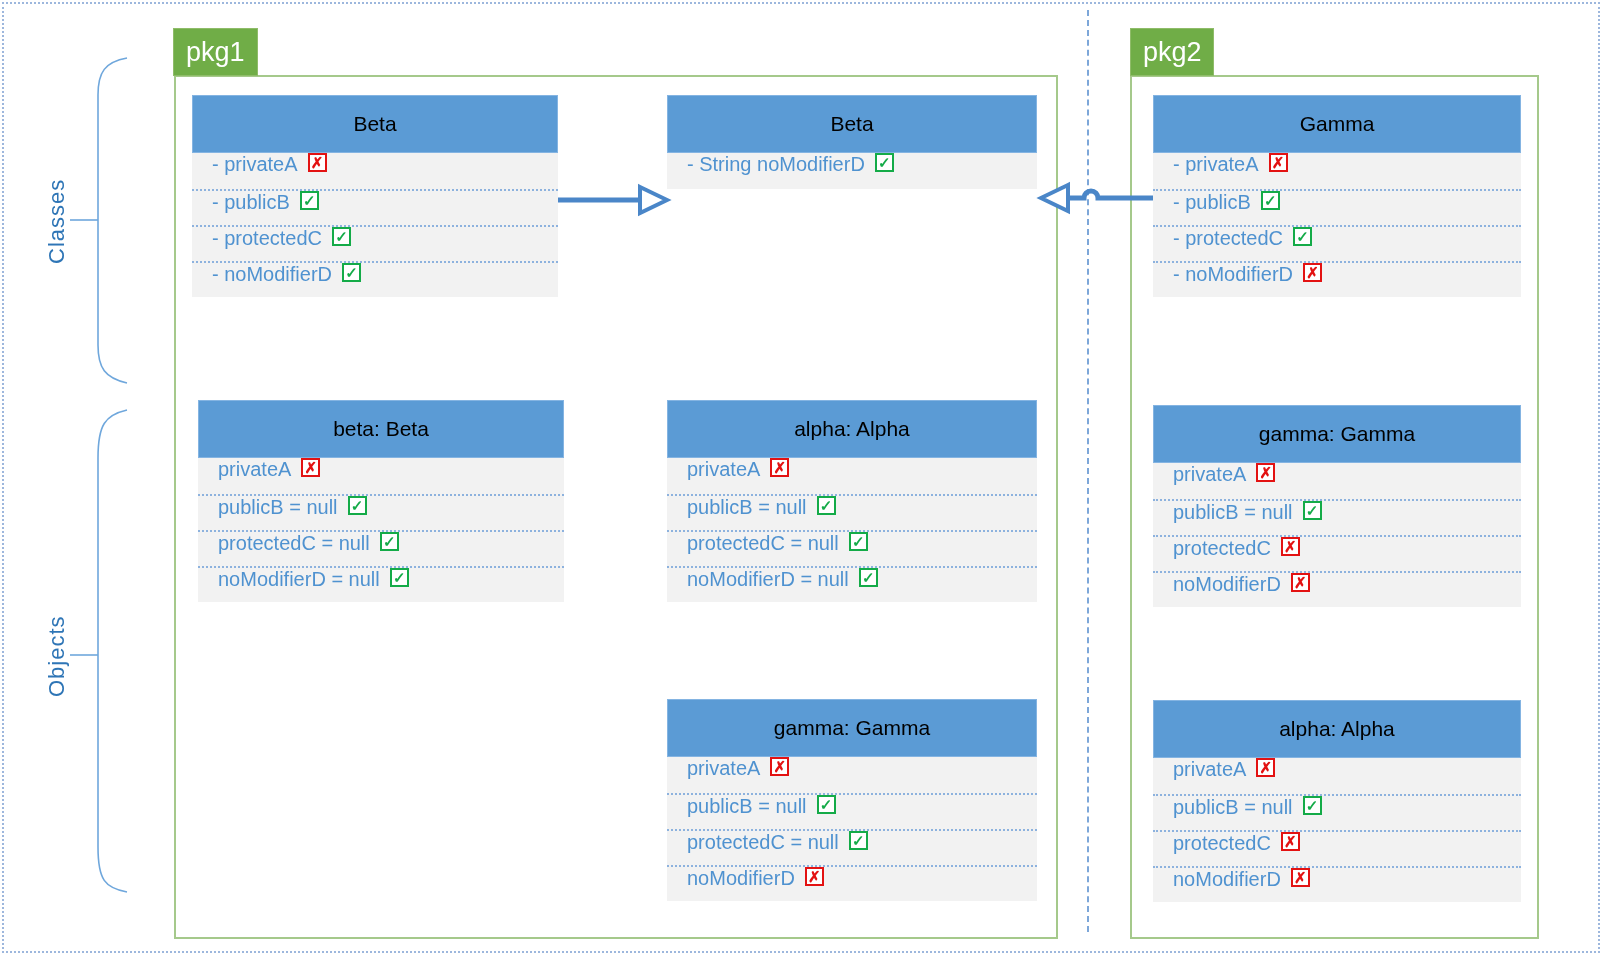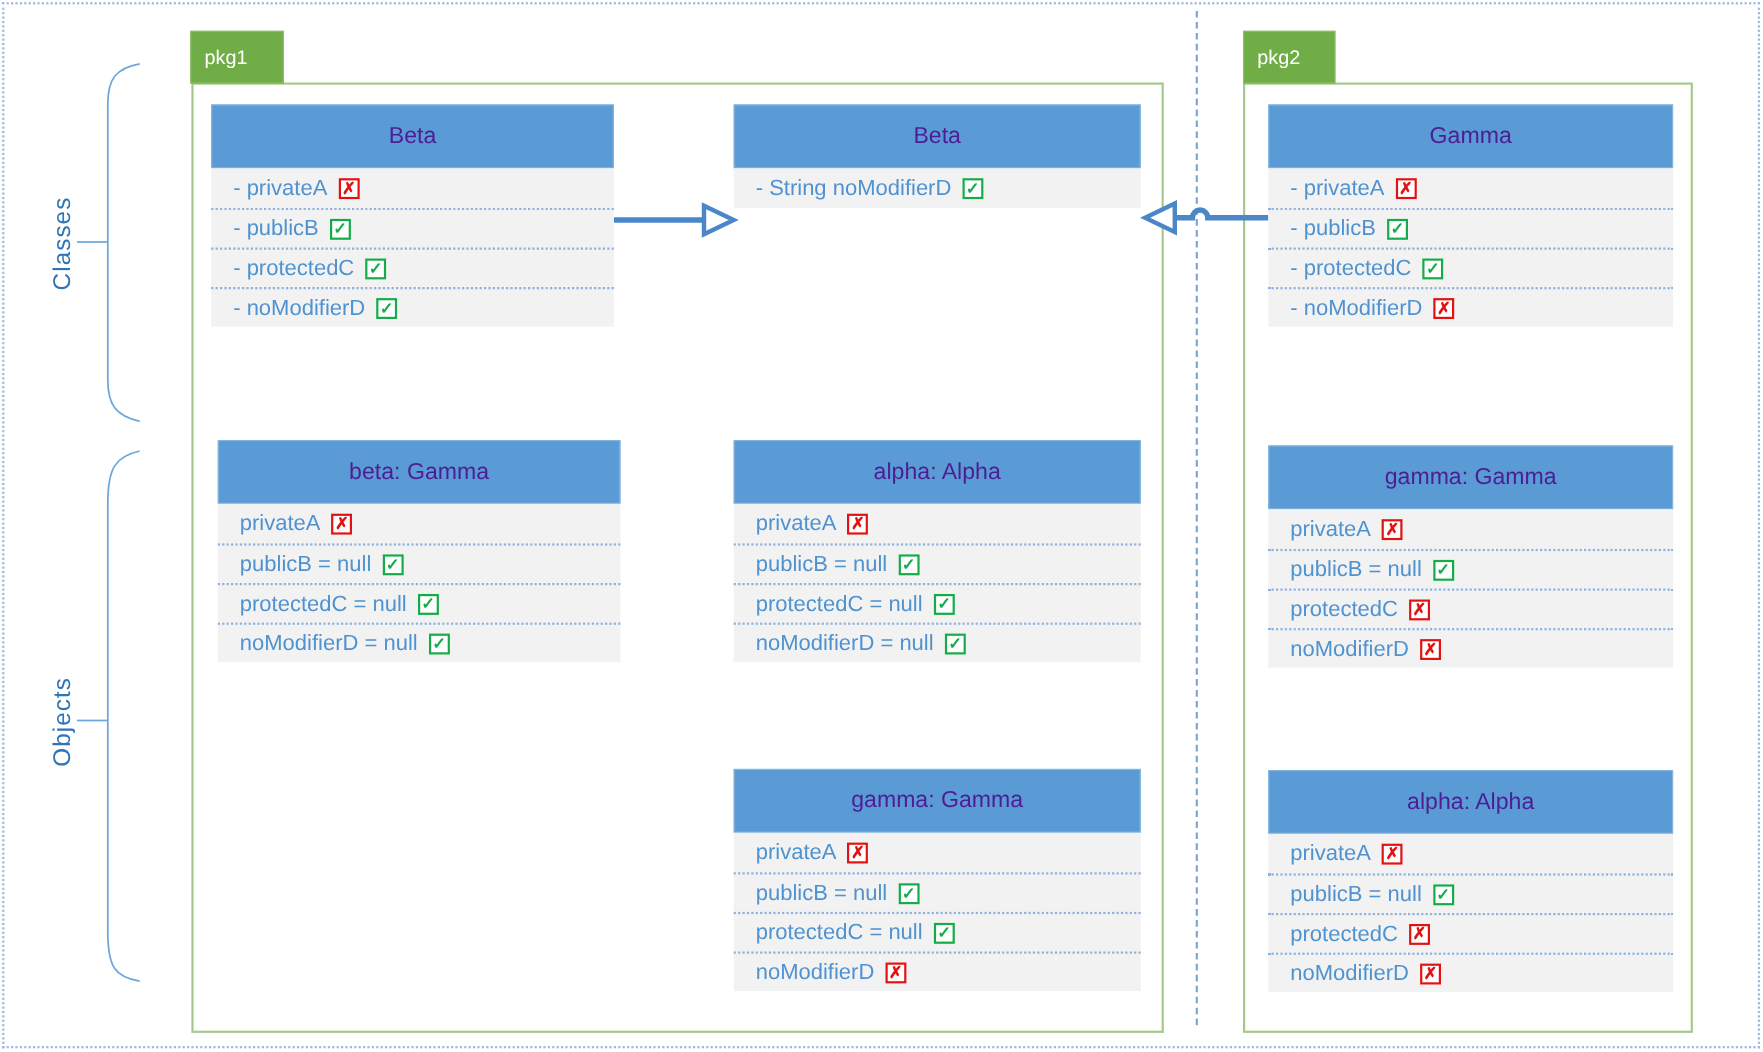--- a/index.html
+++ b/index.html
@@ -6,21 +6,21 @@
   body{
     width:1603px;height:956px;position:relative;background:#ffffff;
     font-family:"Liberation Sans", sans-serif;overflow:hidden;
   }
   
   .page-border{position:absolute;left:2px;top:2px;right:3px;bottom:3px;
     border:2px dotted #9db7dd;pointer-events:none;}
 
   
   .pkg-tab{position:absolute;background:#70ad47;border:1px solid #8fbc69;
-    color:#fff;font-size:18px;box-sizing:border-box;
+    color:#fff;font-size:27px;box-sizing:border-box;
     display:flex;align-items:center;padding-left:12px;}
   #pkg1-tab{left:173px;top:28px;width:85px;height:48px;}
   #pkg2-tab{left:1130px;top:28px;width:84px;height:48px;}
   .pkg-box{position:absolute;background:#fff;border:2px solid #a5c98b;box-sizing:border-box;}
   #pkg1-box{left:174px;top:75px;width:884px;height:864px;}
   #pkg2-box{left:1130px;top:75px;width:409px;height:864px;}
 
   
   .pkg-divider{position:absolute;left:1087px;top:10px;height:922px;width:0;
     border-left:2px dashed #7da7d9;}
@@ -28,23 +28,23 @@
   
   .side-label{position:absolute;color:#2e75b6;font-size:22px;
     writing-mode:vertical-rl;transform:rotate(180deg);
     text-align:center;letter-spacing:1px;}
   #classes-label{left:44px;top:156px;height:130px;}
   #objects-label{left:44px;top:590px;height:132px;}
 
   
   .umlbox{position:absolute;box-sizing:border-box;}
   .umlhead{height:58px;background:#5b9bd5;border:1px solid #84b4e2;box-sizing:border-box;
-    color:#4c1d95;font-size:21px;display:flex;align-items:center;justify-content:center;}
+    color:#000000;font-size:21px;display:flex;align-items:center;justify-content:center;}
   .umlbody{background:#f2f2f2;}
-  .umlrow{height:36px;box-sizing:border-box;display:flex;align-items:center;
+  .umlrow{height:36px;box-sizing:border-box;display:flex;
     padding-left:20px;font-size:20px;color:#4f92d0;}
   .umlrow + .umlrow{border-top:2px dotted #8db2de;}
 
   .pos0{left:192px;top:95px;width:366px;}
   .pos1{left:667px;top:95px;width:370px;}
   .pos2{left:1153px;top:95px;width:368px;}
   .pos3{left:198px;top:400px;width:366px;}
   .pos4{left:667px;top:400px;width:370px;}
   .pos5{left:667px;top:699px;width:370px;}
   .pos6{left:1153px;top:405px;width:368px;}
@@ -141,21 +141,21 @@
       <span class="statusbox" data-name="check-icon"></span>
     </div>
     <div class="umlrow" data-name="member-row">
       <span data-name="member-label">- noModifierD</span>
       <span class="statusbox" data-name="cross-icon"></span>
     </div>
   </div>
 </div>
 
 <div class="umlbox pos3" data-name="object-box-beta">
-  <div class="umlhead" data-name="box-title">beta: Gamma</div>
+  <div class="umlhead" data-name="box-title">beta: Beta</div>
   <div class="umlbody">
     <div class="umlrow" data-name="member-row">
       <span data-name="member-label">privateA</span>
       <span class="statusbox" data-name="cross-icon"></span>
     </div>
     <div class="umlrow" data-name="member-row">
       <span data-name="member-label">publicB  = null</span>
       <span class="statusbox" data-name="check-icon"></span>
     </div>
     <div class="umlrow" data-name="member-row">

